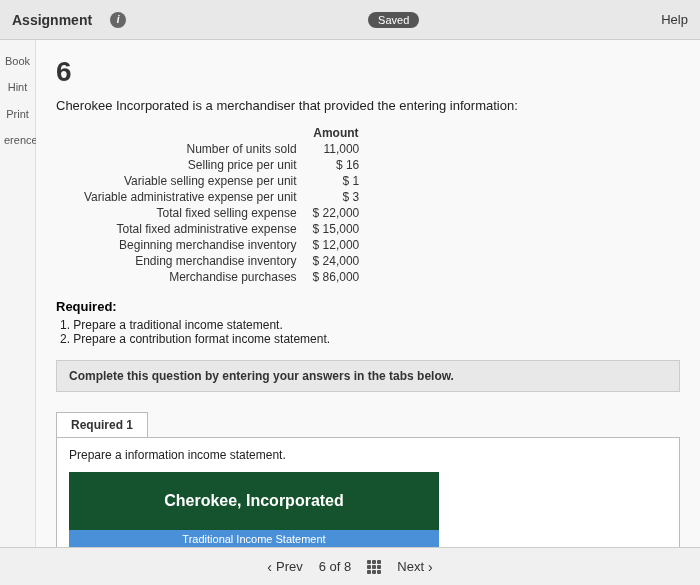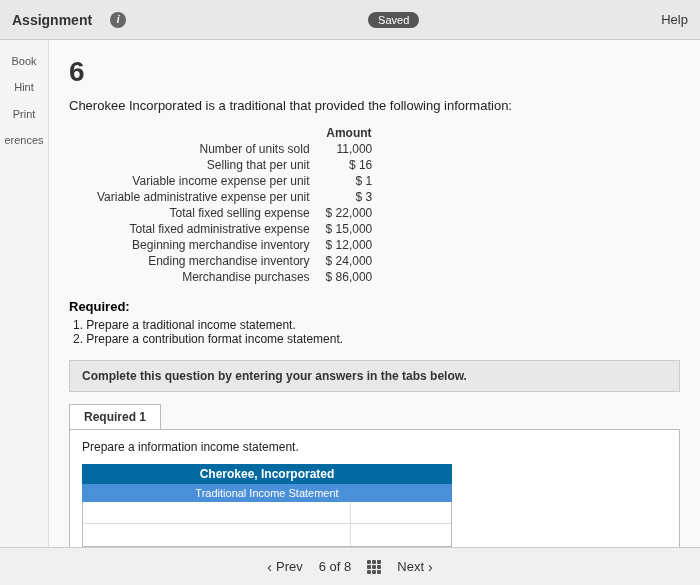--- a/index.html
+++ b/index.html
@@ -61,21 +61,21 @@
     }
 
     
     .main-layout {
       display: flex;
       height: calc(585px - 40px - 38px);
     }
 
     
     .sidebar {
-      width: 49px;
+      width: 36px;
       background: #f5f5f5;
       border-right: 1px solid #ddd;
       display: flex;
       flex-direction: column;
       padding-top: 8px;
     }
     .sidebar-item {
       font-size: 11px;
       color: #555;
       padding: 6px 4px;
@@ -144,21 +144,21 @@
       font-size: 12px;
       color: #222;
       margin-left: 4px;
     }
 
     
     .complete-box {
       background: #e8e8e8;
       border: 1px solid #ccc;
       padding: 8px 12px;
-      margin-bottom: 12px;
+      margin-bottom: 20px;
       font-size: 12px;
       color: #333;
     }
     .complete-box strong {
       font-weight: bold;
     }
 
     
     .tabs-row {
       display: flex;
@@ -194,26 +194,26 @@
       font-size: 12px;
       color: #222;
       margin-bottom: 10px;
     }
 
     
     .income-table-wrapper {
       max-width: 370px;
     }
     .income-table-header {
-      background: #0369a1;
+      background: #14532d;
       color: white;
       text-align: center;
-      font-size: 12px;
-      font-weight: bold;
-      padding: 3px 8px;
+      font-size: 16px;
+      font-weight: bold;
+      padding: 20px 8px;
     }
     .income-table-subheader {
       background: #4a90d9;
       color: white;
       text-align: center;
       font-size: 11px;
       padding: 3px 16px;
     }
     .income-table-body {
       border: 1px solid #bbb;
@@ -299,41 +299,41 @@
     <div class="sidebar-item">Book</div>
     <div class="sidebar-item">Hint</div>
     <div class="sidebar-item">Print</div>
     <div class="sidebar-item">erences</div>
   </div>
 
   <div class="content">
 
     <div class="problem-number">6</div>
 
-    <div class="description">Cherokee Incorporated is a traditional that provided the following information:</div>
+    <div class="description">Cherokee Incorporated is a merchandiser that provided the entering information:</div>
 
     <div class="data-table-wrapper">
       <table class="data-table">
         <thead>
           <tr>
             <th class="label-col"></th>
             <th>Amount</th>
           </tr>
         </thead>
         <tbody id="data-table-body">
         <tr>
               <td class="label-col">Number of units sold</td>
               <td class="amount-col">11,000</td>
             </tr>
             <tr>
-              <td class="label-col">Selling that per unit</td>
+              <td class="label-col">Selling price per unit</td>
               <td class="amount-col">$ 16</td>
             </tr>
             <tr>
-              <td class="label-col">Variable income expense per unit</td>
+              <td class="label-col">Variable selling expense per unit</td>
               <td class="amount-col">$ 1</td>
             </tr>
             <tr>
               <td class="label-col">Variable administrative expense per unit</td>
               <td class="amount-col">$ 3</td>
             </tr>
             <tr>
               <td class="label-col">Total fixed selling expense</td>
               <td class="amount-col">$ 22,000</td>
             </tr>

